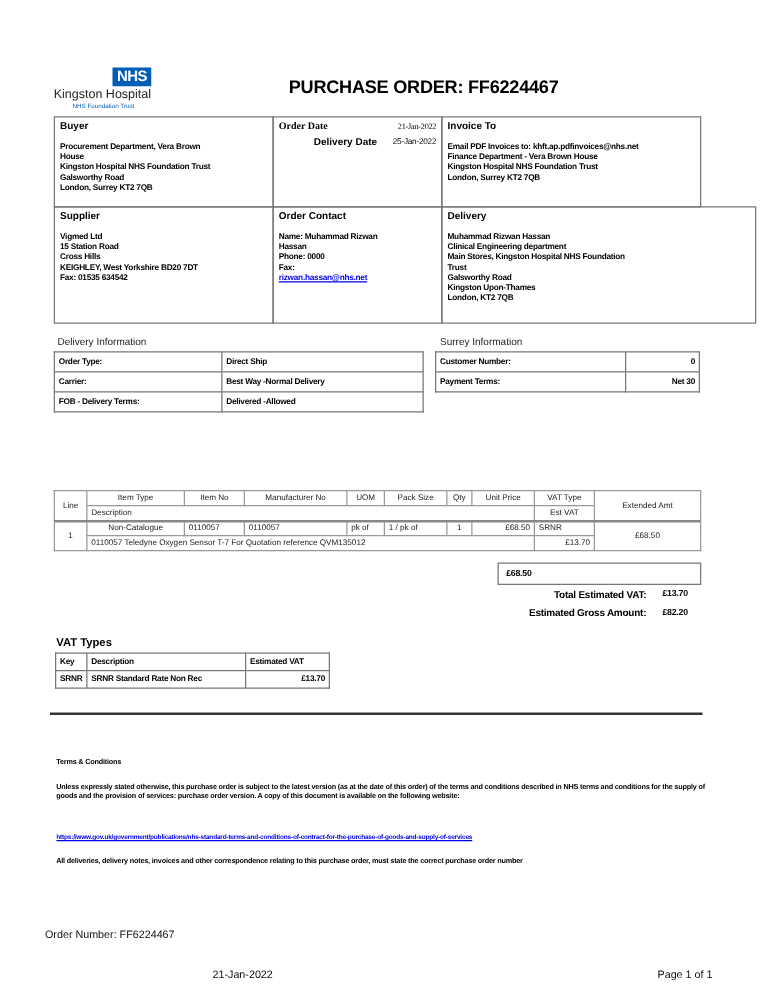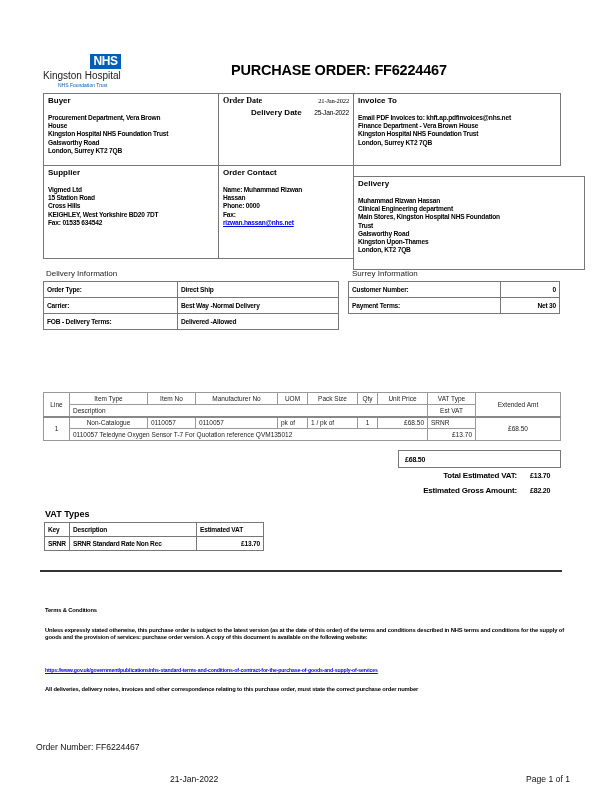--- a/index.html
+++ b/index.html
@@ -93,21 +93,21 @@
   <div class="sec-h">Order Contact</div>
   <div class="small" style="margin-top:9px;">
     <div>Name: Muhammad Rizwan</div>
     <div>Hassan</div>
     <div>Phone: 0000</div>
     <div>Fax:</div>
     <div class="link">rizwan.hassan@nhs.net</div>
   </div>
 </div>
 
-<div class="abs box" style="left:353px;top:165px;width:232px;height:94px;padding:2px 4px;margin-top:11px;">
+<div class="abs box" style="left:353px;top:165px;width:252px;height:94px;padding:2px 4px;">
   <div class="sec-h">Delivery</div>
   <div class="small" style="margin-top:9px;">
     <div>Muhammad Rizwan Hassan</div>
     <div>Clinical Engineering department</div>
     <div>Main Stores, Kingston Hospital NHS Foundation</div>
     <div>Trust</div>
     <div>Galsworthy Road</div>
     <div>Kingston Upon-Thames</div>
     <div>London,  KT2 7QB</div>
   </div>

